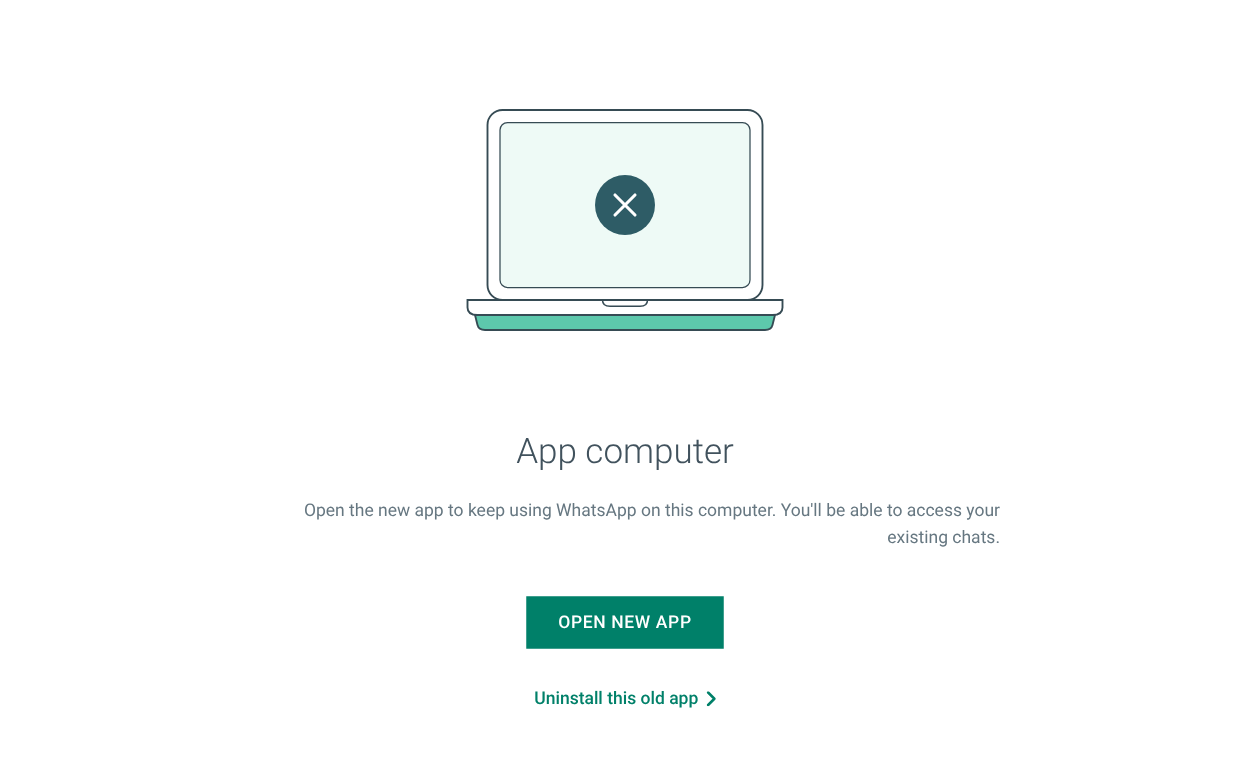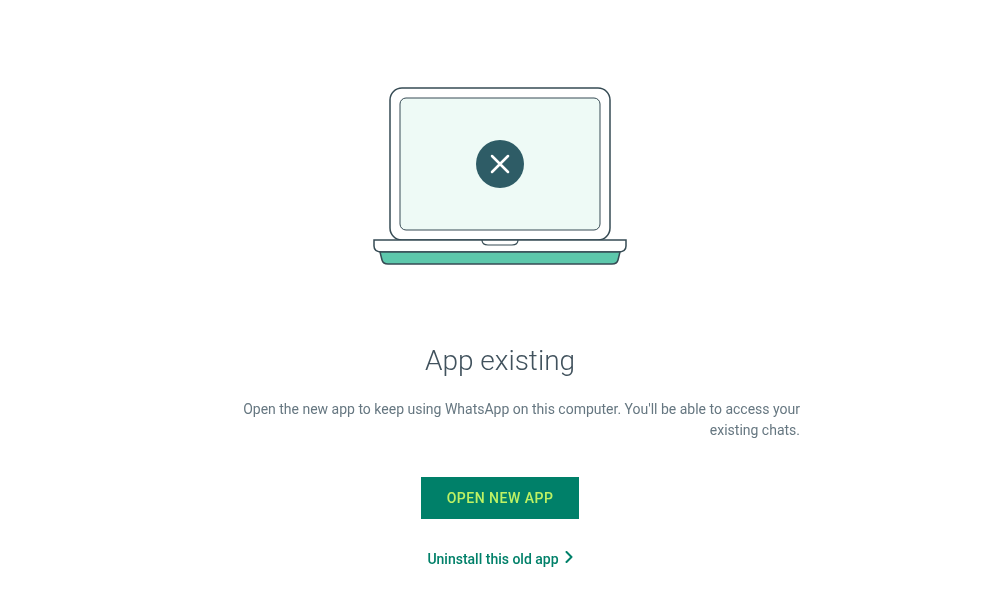--- a/index.html
+++ b/index.html
@@ -31,32 +31,33 @@
     .subtitle {
       font-size: 14px;
       color: #667781;
       text-align: right;
       max-width: 600px;
       line-height: 1.5;
       margin-bottom: 36px;
     }
     .primary-btn {
       background: #008069;
-      color: #bef264;
+      color: #ffffff;
       border: none;
       padding: 13px 26px;
       font-size: 14px;
       font-weight: 500;
       letter-spacing: 0.5px;
       cursor: pointer;
       margin-bottom: 32px;
       font-family: inherit;
     }
     .secondary-link {
       display: flex;
+      align-items: center;
       color: #008069;
       font-size: 14px;
       font-weight: 500;
       cursor: pointer;
       gap: 6px;
     }
     .secondary-link .chev {
       display: inline-flex;
     }
   </style>
@@ -75,21 +76,21 @@
     <path d="M 132 76 L 148 92 M 148 76 L 132 92" stroke="#ffffff" stroke-width="2.5" stroke-linecap="round"></path>
 
     <path d="M 14 160 L 266 160 L 266 166 Q 266 172 258 172 L 22 172 Q 14 172 14 166 Z" fill="#ffffff" stroke="#364b54" stroke-width="1.5"></path>
 
     <path d="M 122 160 Q 122 165 128 165 L 152 165 Q 158 165 158 160" fill="none" stroke="#364b54" stroke-width="1.2"></path>
 
     <path d="M 20 172 L 260 172 L 258 180 Q 257 184 252 184 L 28 184 Q 23 184 22 180 Z" fill="#5dc8ac" stroke="#364b54" stroke-width="1.5"></path>
   </svg>
 </div>
 
-<h1 class="title">App existing</h1>
+<h1 class="title">App computer</h1>
 
 <p class="subtitle">Open the new app to keep using WhatsApp on this computer. You'll be able to access your existing chats.</p>
 
 <button class="primary-btn">OPEN NEW APP</button>
 
 <div class="secondary-link">
   <span>Uninstall this old app</span>
   <span class="chev">
     <svg width="8" height="12" viewBox="0 0 8 12">
       <path d="M 1.5 1 L 6.5 6 L 1.5 11" fill="none" stroke="#008069" stroke-width="2" stroke-linecap="round" stroke-linejoin="round"></path>

